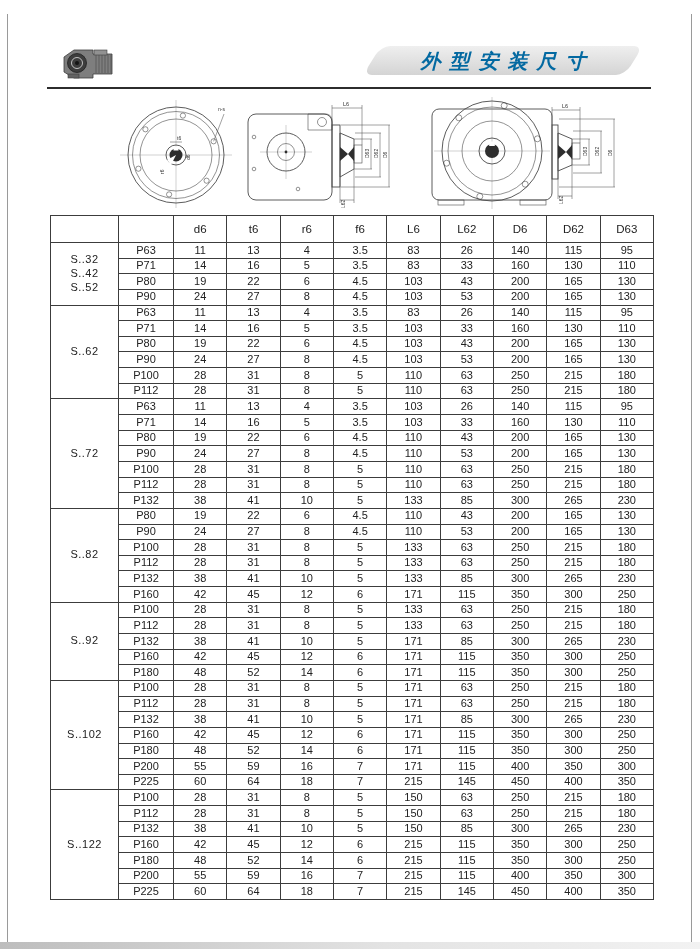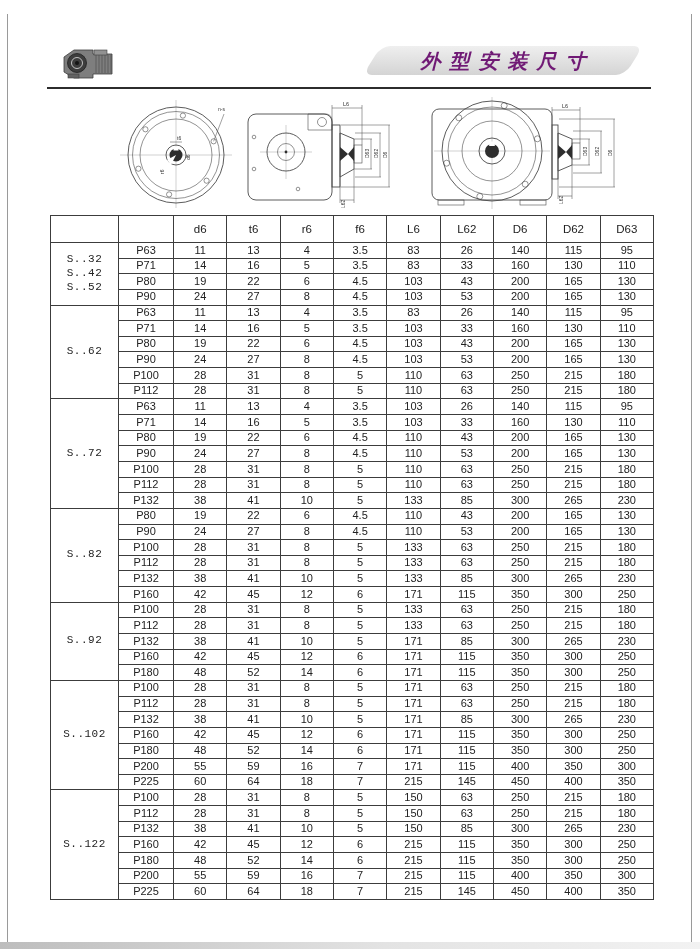--- a/index.html
+++ b/index.html
@@ -12,21 +12,21 @@
   .edge-right{position:absolute;left:691px;top:14px;bottom:8px;width:1px;background:#9a9a9a;}
   .edge-bottom{position:absolute;left:0;bottom:1px;width:100%;height:7px;
     background:linear-gradient(to right,#bdbdbd,#e3e3e3 55%,#f2f2f2);}
   
   .photo{position:absolute;left:60px;top:44px;width:58px;height:40px;}
   .title-lozenge{position:absolute;left:372px;top:46px;width:262px;height:29px;
     transform:skewX(-32deg);background:linear-gradient(180deg,#efefef,#d4d4d4);
     border-radius:9px;}
   .title-text{position:absolute;left:372px;top:47px;width:262px;height:29px;
     display:flex;align-items:center;justify-content:center;
-    font-size:20px;font-style:italic;font-weight:bold;color:#701a75;
+    font-size:20px;font-style:italic;font-weight:bold;color:#0369a1;
     letter-spacing:9px;text-indent:9px;white-space:nowrap;}
   .rule{position:absolute;left:47px;top:87px;width:604px;height:2px;background:#2c2c2c;}
   
   .drawing{position:absolute;}
   .d1{left:116px;top:98px;}
   .d2{left:242px;top:97px;}
   .d3{left:424px;top:95px;}
   svg .ol{fill:none;stroke:#4a4a4a;stroke-width:0.9;}
   svg .th{fill:none;stroke:#4a4a4a;stroke-width:0.6;}
   svg .cl{stroke:#8a8a8a;stroke-width:0.4;fill:none;}
@@ -36,21 +36,21 @@
   .lab{font-size:5.5px;}
   .lab-s{font-size:5px;}
   
   .dim-table{position:absolute;left:50px;top:215px;width:604px;height:685px;
     border-collapse:collapse;table-layout:fixed;}
   .dim-table th,.dim-table td{
     border:1px solid #3c3c3c;text-align:center;vertical-align:middle;
     font-size:11px;padding:0;line-height:1.05;font-weight:normal;}
   .dim-table{border:1.5px solid #2c2c2c;}
   .dim-table thead th{height:26px;font-size:11.5px;}
-  .group-cell{font-size:12px;letter-spacing:0.5px;font-family:Liberation Mono, monospace;}
+  .group-cell{font-size:12px;letter-spacing:0.5px;}
   .group-cell div{line-height:1.25;}
 </style>
 </head>
 <body>
 
 <div class="edge-left"></div>
 <div class="edge-right"></div>
 <div class="edge-bottom"></div>
 
 <svg class="photo" viewBox="0 0 58 40">

